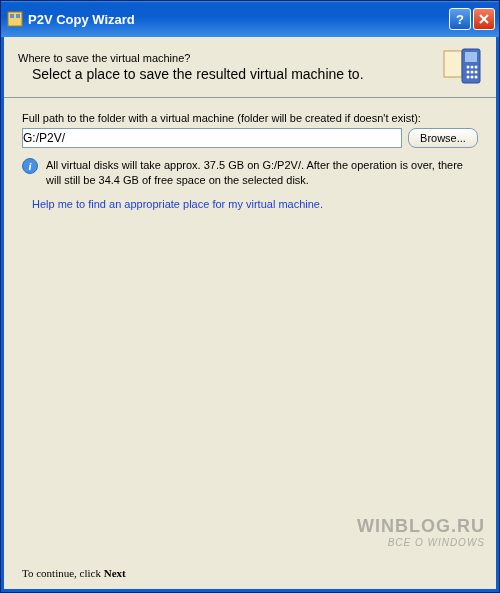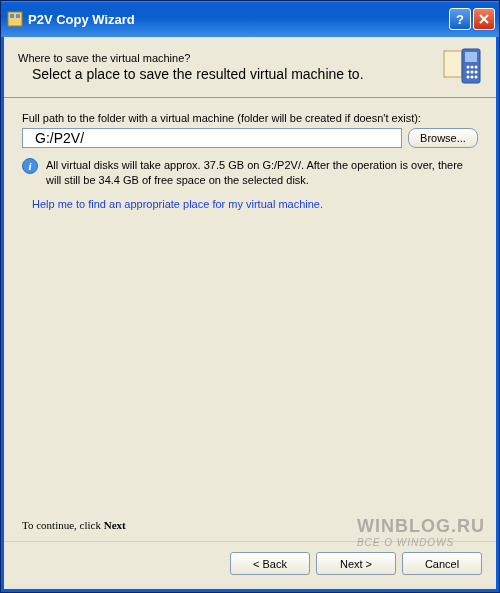--- a/index.html
+++ b/index.html
@@ -78,23 +78,23 @@
     padding: 14px 18px 10px 18px;
     color: #000;
   }
   .field-label { margin-bottom: 4px; }
   .path-row { display: flex; gap: 6px; margin-bottom: 10px; }
   .path-input {
     flex: 1;
     height: 20px;
     border: 1px solid #7f9db9;
     background: #fff;
-    padding: 1px 12px;
+    padding: 1px 0;
     font-family: Tahoma, sans-serif;
-    font-size: 14px;
+    font-size: 12px;
   }
   .browse-btn {
     width: 70px;
     height: 20px;
     border: 1px solid #7f9db9;
     border-radius: 8px;
     background: linear-gradient(to bottom,#fff,#ece9d8);
     font-family: Tahoma, sans-serif;
     font-size: 11px;
     cursor: pointer;
@@ -139,20 +139,21 @@
   .body-inner {
     display:flex;
     flex-direction:column;
     height:100%;
   }
 
   .watermark {
     position:absolute;
     right:14px;
     bottom:44px;
+    text-align:right;
     color:rgba(100,100,100,0.45);
     pointer-events:none;
   }
   .watermark .wm1 { font-size:18px; font-weight:bold; letter-spacing:1px;}
   .watermark .wm2 { font-size:10px; letter-spacing:1px;font-style:italic;}
   .window { position:relative; }
 </style>
 </head>
 <body>
 
@@ -212,25 +213,20 @@
           <div class="info-text">All virtual disks will take approx. 37.5 GB on G:/P2V/. After the operation is over, there will still be 34.4 GB of free space on the selected disk.</div>
         </div>
         <div class="help-link">Help me to find an appropriate place for my virtual machine.</div>
 
         <div class="continue-text">
           <span>To continue, click </span><b>Next</b>
         </div>
       </div>
     </div>
 
-    <div class="footer">
-      <button class="nav-btn">&lt; Back</button>
-      <button class="nav-btn">Next &gt;</button>
-      <button class="nav-btn">Cancel</button>
-    </div>
 
   </div>
 
   <div class="watermark">
     <div class="wm1">WINBLOG.RU</div>
     <div class="wm2">ВСЕ О WINDOWS</div>
   </div>
 
 </div>
 

